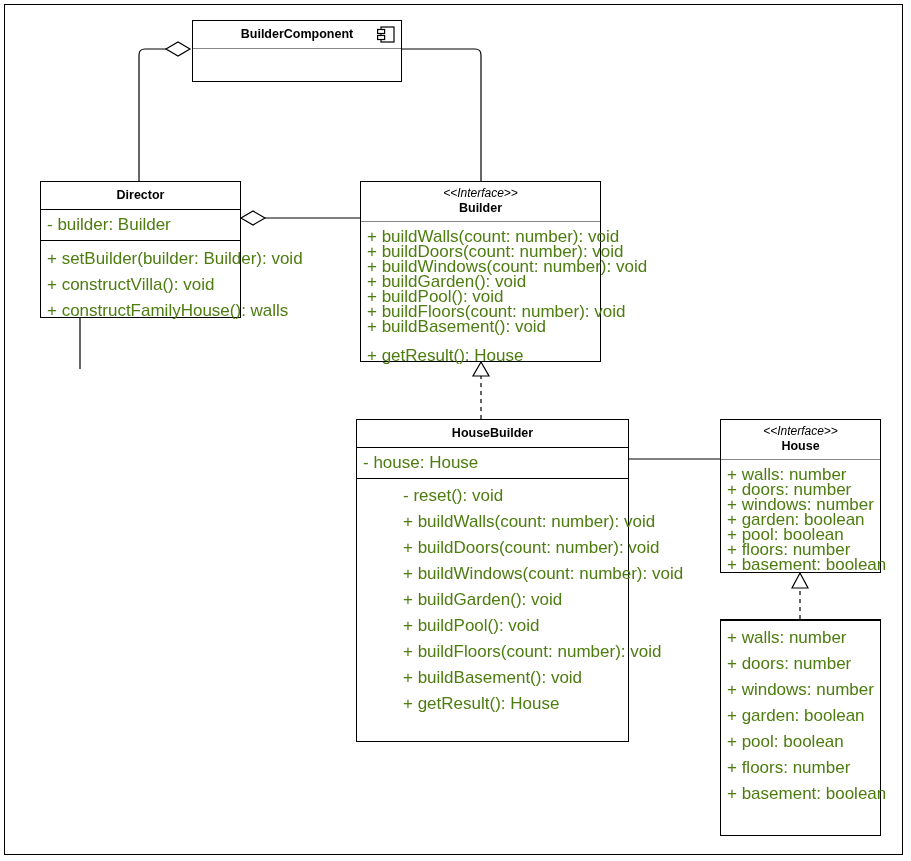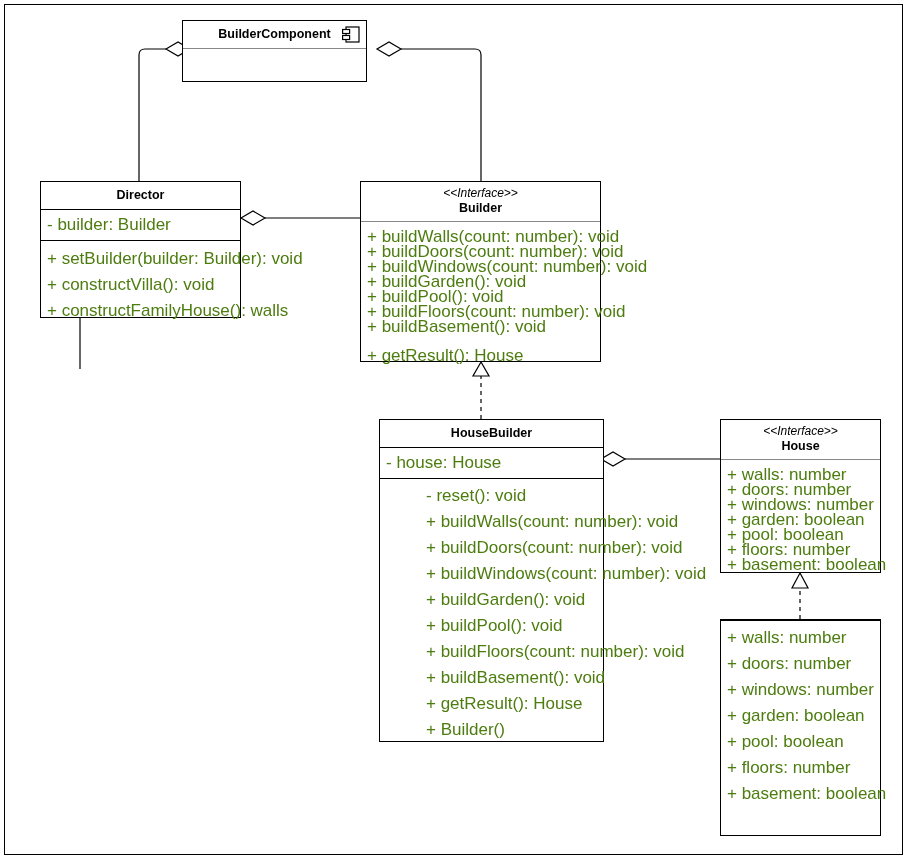--- a/index.html
+++ b/index.html
@@ -154,21 +154,21 @@
 
     <path class="edge" d="M 625 459 L 720 459"></path>
     <polygon class="diamond" points="625,459 613,452 601,459 613,466"></polygon>
 
     <path class="edge dashed" d="M 800 619 L 800 588"></path>
     <polygon class="triangle" points="800,573 792,588 808,588"></polygon>
 
     <path class="edge" d="M 80 318 L 80 369"></path>
   </svg>
 
-  <div class="uml-class" style="left:182px; top:20px; width:185px; height:62px;">
+  <div class="uml-class" style="left:192px; top:20px; width:210px; height:62px;">
     <div class="uml-header">
       <span>BuilderComponent</span>
       <svg class="component-icon" viewBox="0 0 18 17">
         <rect x="4" y="1" width="13" height="15" fill="#ffffff" stroke="#000000" stroke-width="1.2"></rect>
         <rect x="0.6" y="3.5" width="7" height="4" fill="#ffffff" stroke="#000000" stroke-width="1.2"></rect>
         <rect x="0.6" y="9.5" width="7" height="4" fill="#ffffff" stroke="#000000" stroke-width="1.2"></rect>
       </svg>
     </div>
     <div class="uml-sep light"></div>
     <div class="uml-compartment tight"></div>
@@ -203,40 +203,39 @@
       <div>+ buildWindows(count: number): void</div>
       <div>+ buildGarden(): void</div>
       <div>+ buildPool(): void</div>
       <div>+ buildFloors(count: number): void</div>
       <div>+ buildBasement(): void</div>
       <div style="height:14px;"></div>
       <div>+ getResult(): House</div>
     </div>
   </div>
 
-  <div class="uml-class" style="left:379px; top:419px; width:225px; height:323px;">
+  <div class="uml-class" style="left:356px; top:419px; width:273px; height:323px;">
     <div class="uml-header">
       <span>HouseBuilder</span>
     </div>
     <div class="uml-sep"></div>
     <div class="uml-compartment tight" style="padding:7px 6px 8px 6px;">
       <div>- house: House</div>
     </div>
     <div class="uml-sep"></div>
     <div class="uml-compartment spaced" style="padding:9px 6px 6px 6px;margin-left:40px;">
       <div>- reset(): void</div>
       <div>+ buildWalls(count: number): void</div>
       <div>+ buildDoors(count: number): void</div>
       <div>+ buildWindows(count: number): void</div>
       <div>+ buildGarden(): void</div>
       <div>+ buildPool(): void</div>
       <div>+ buildFloors(count: number): void</div>
       <div>+ buildBasement(): void</div>
       <div>+ getResult(): House</div>
-      <div>+ Builder()</div>
     </div>
   </div>
 
   <div class="uml-class" style="left:720px; top:419px; width:161px; height:154px;">
     <div class="uml-header" style="padding:4px 4px 5px 4px;">
       <span class="uml-stereotype">&lt;&lt;Interface&gt;&gt;</span>
       <span>House</span>
     </div>
     <div class="uml-sep light"></div>
     <div class="uml-compartment tight" style="padding:7px 6px 6px 6px;">

